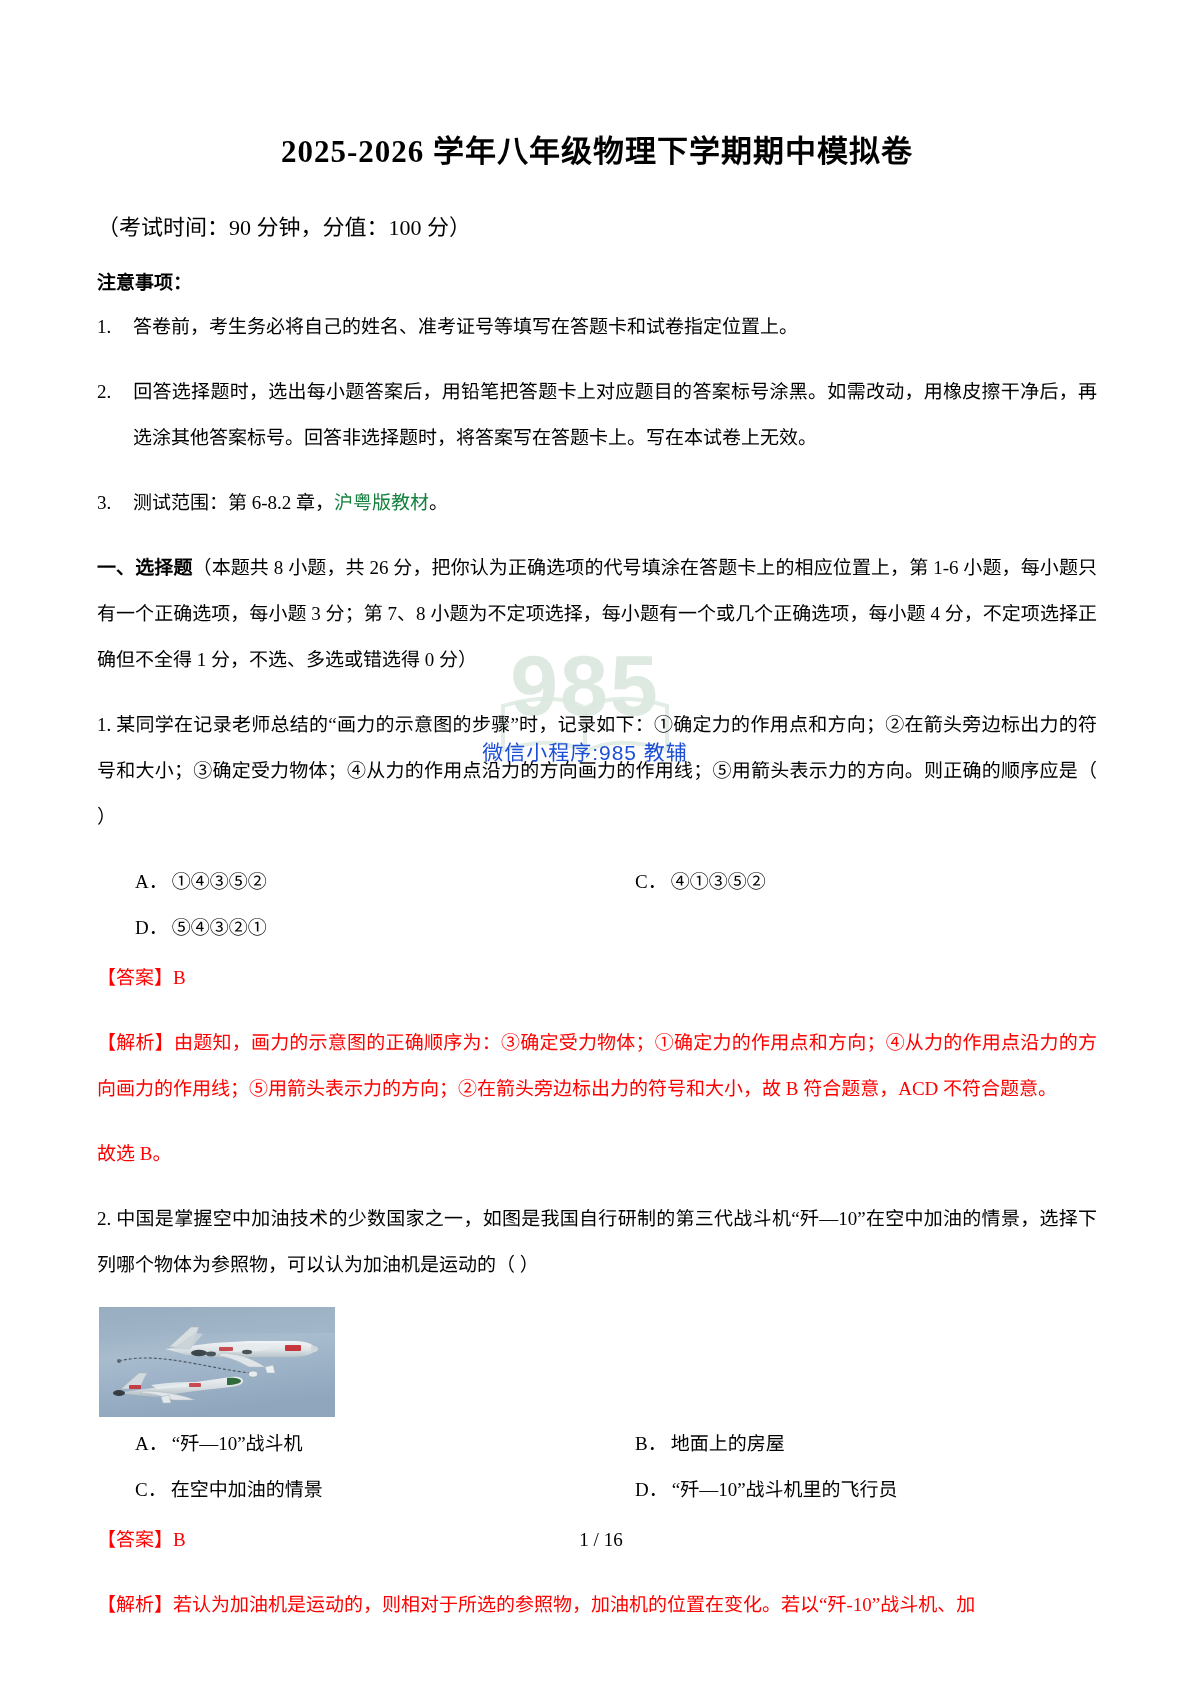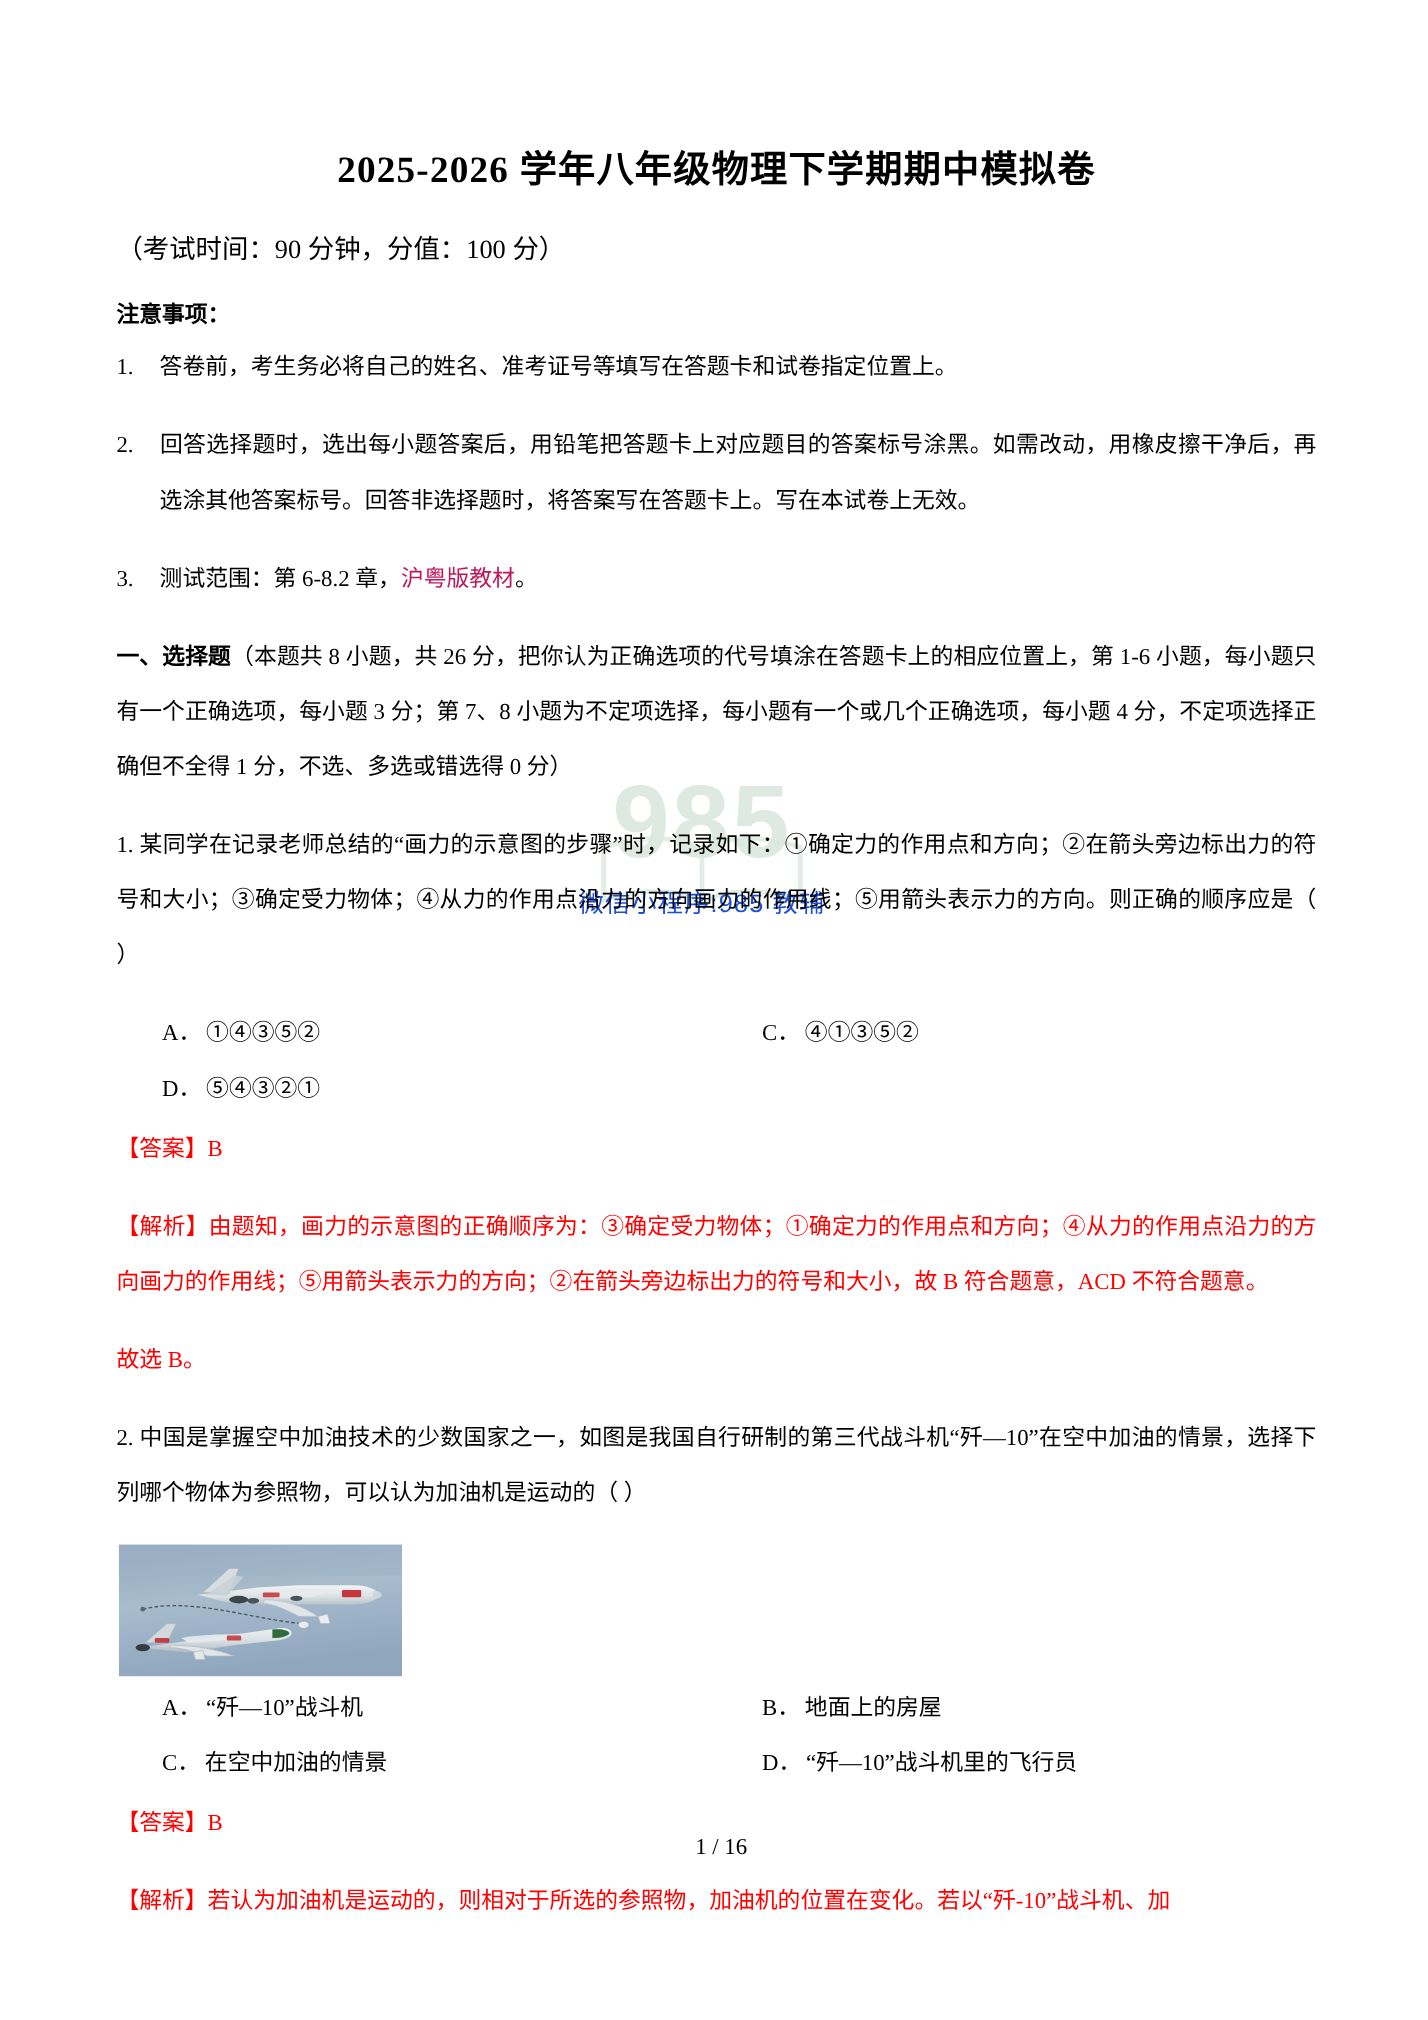--- a/index.html
+++ b/index.html
@@ -75,21 +75,21 @@
   }
 
   
   .doc-title {
     position: relative;
     z-index: 2;
     text-align: center;
     font-size: 31px;
     font-weight: 700;
     letter-spacing: 1px;
-    margin: 6px;
+    margin: 16px;
     padding-top: 114px;
     line-height: 44px;
   }
   .doc-subtitle {
     position: relative;
     z-index: 2;
     font-size: 22px;
     margin: 0;
     padding-top: 22px;
     line-height: 32px;
@@ -174,21 +174,21 @@
 
   .footer {
     position: absolute;
     left: 6px;
     bottom: 132px;
     width: 1190px;
     text-align: center;
     font-size: 19px;
     z-index: 2;
   }
-  .red { color: #be185d; }
+  .red { color: #15803d; }
 </style>
 </head>
 <body>
 
 <div class="page">
 
   <div class="watermark">
     <div class="wm-group">
       <div class="wm-985">985</div>
       <svg class="wm-book" viewBox="0 0 180 70">

